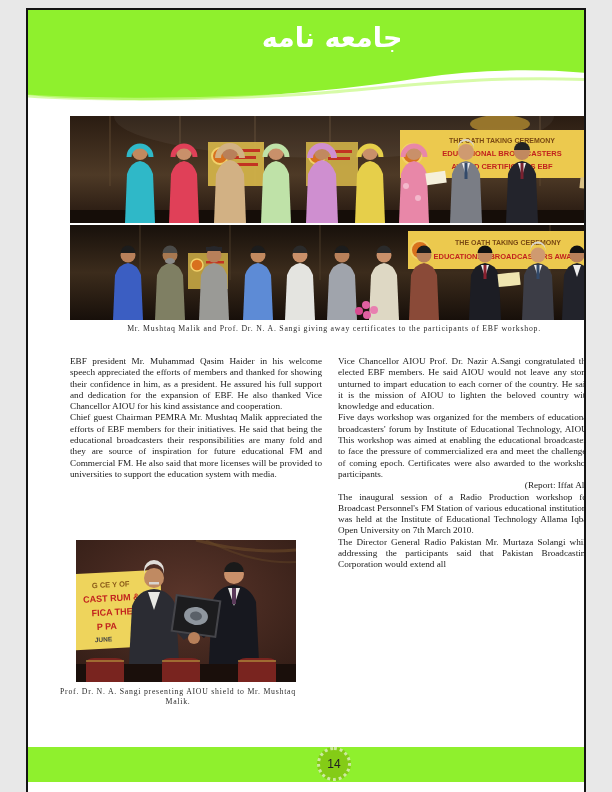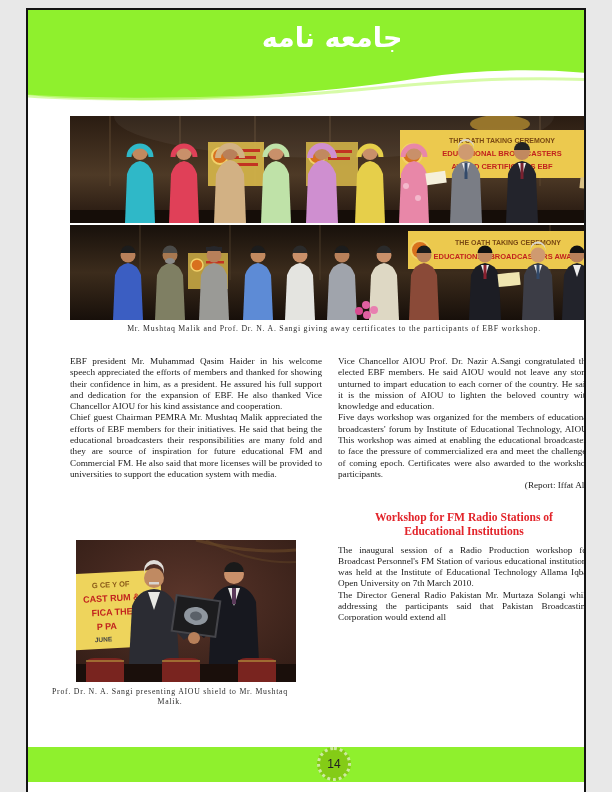--- a/index.html
+++ b/index.html
@@ -25,21 +25,21 @@
   .photo svg{display:block;width:100%;height:100%;}
   #photo-row1{left:42px;top:106px;width:528px;height:107px;}
   #photo-row2{left:42px;top:215px;width:528px;height:95px;}
   #photo-shield{left:48px;top:530px;width:220px;height:142px;}
   
   .caption{
     position:absolute;text-align:center;color:#2b2b2b;
     font-size:7.8px;letter-spacing:0.75px;line-height:10px;
   }
   #caption-top{left:42px;top:314px;width:528px;}
-  #caption-shield{left:22px;top:677px;width:240px;}
+  #caption-shield{left:30px;top:677px;width:240px;}
   
   .col{
     position:absolute;top:346px;width:252px;
     font-size:9.2px;line-height:11.3px;text-align:justify;
   }
   #col-left{left:42px;}
   #col-right{left:310px;}
   .col p{margin:0;}
   .report{ text-align:right;margin-top:1px; }
   .fm-heading{
@@ -350,21 +350,20 @@
       </g>
     </svg>
   </div>
 
   <div class="caption" id="caption-shield">Prof. Dr. N. A. Sangi presenting AIOU shield to Mr. Mushtaq Malik.</div>
 
   <div class="col" id="col-right">
     <p>Vice Chancellor AIOU Prof. Dr. Nazir A.Sangi congratulated the elected EBF members. He said AIOU would not leave any stone unturned to impart education to each corner of the country. He said it is the mission of AIOU to lighten the beloved country with knowledge and education.</p>
     <p>Five days workshop was organized for the members of educational broadcasters' forum by Institute of Educational Technology, AIOU. This workshop was aimed at enabling the educational broadcasters to face the pressure of commercialized era and meet the challenges of coming epoch. Certificates were also awarded to the workshop participants.</p>
     <p class="report">(Report: Iffat Ali)</p>
-    <div class="fm-heading">Workshop for FM Radio Stations of Educational Institutions</div>
     <p>The inaugural session of a Radio Production workshop for Broadcast Personnel's FM Station of various educational institutions was held at the Institute of Educational Technology Allama Iqbal Open University on 7th March 2010.</p>
     <p>The Director General Radio Pakistan Mr. Murtaza Solangi while addressing the participants said that Pakistan Broadcasting Corporation would extend all</p>
   </div>
 
   <div class="footer-band"></div>
   <a class="footer-url" href="#">http://www.aiou.edu.pk</a>
   <div class="page-badge">14</div>
 
 </div>
 

